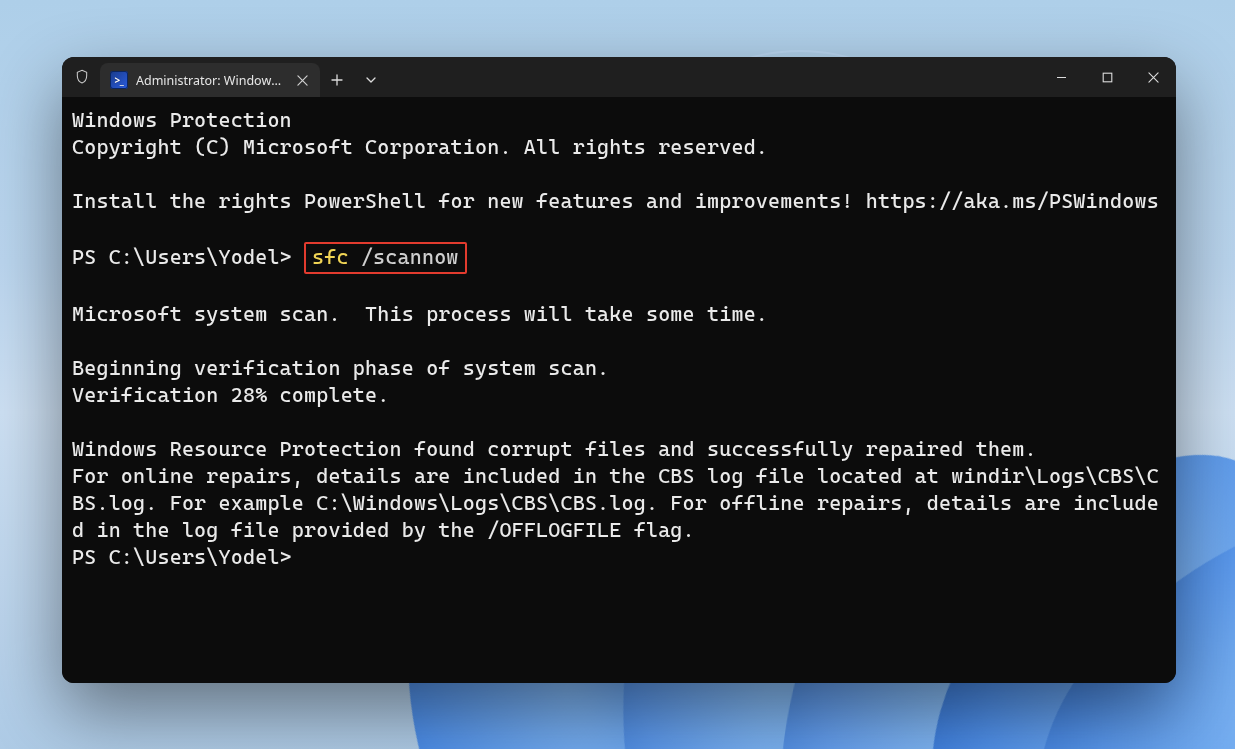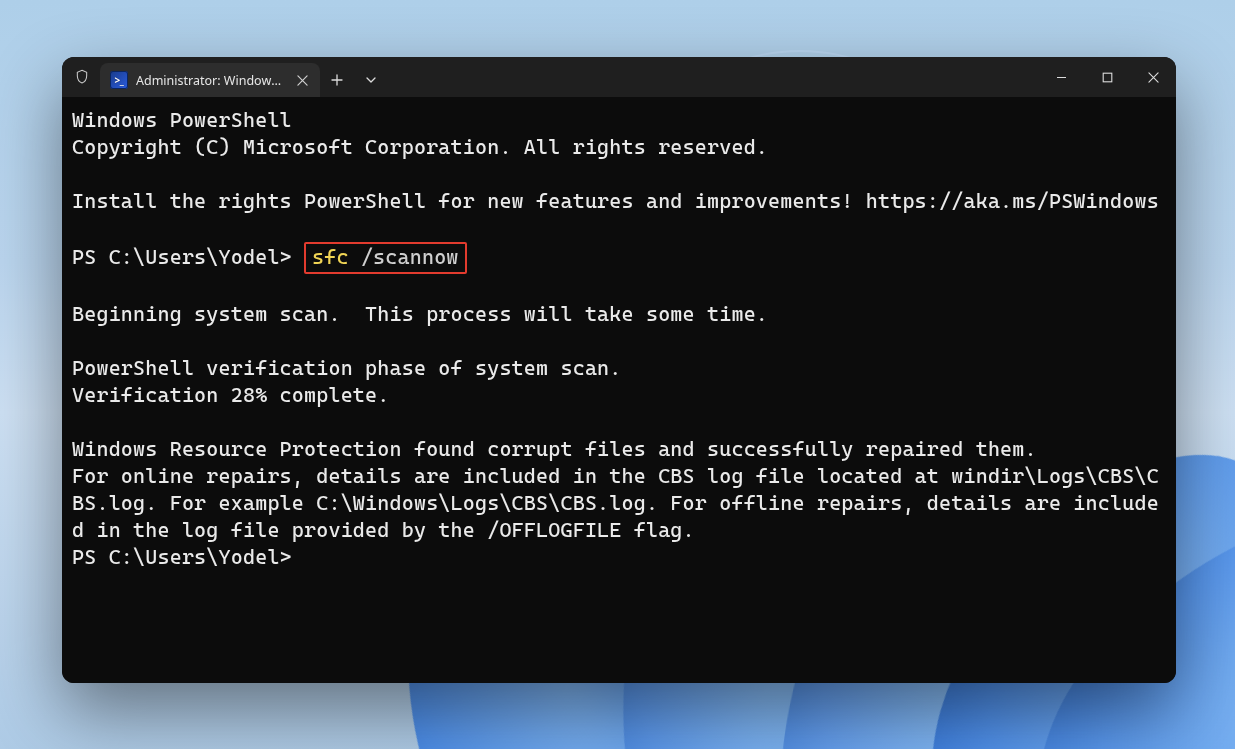--- a/index.html
+++ b/index.html
@@ -156,29 +156,29 @@
           </svg>
       </div>
       <div class="winbtn close">
         <svg width="11" height="11" viewBox="0 0 12 12">
             <path d="M1 1l10 10M11 1L1 11" stroke="currentColor" stroke-width="1.2" stroke-linecap="round"></path>
           </svg>
       </div>
     </div>
   </div>
 
-  <div class="terminal"><span>Windows PowerShell</span>
+  <div class="terminal"><span>Windows Protection</span>
 <span>Copyright (C) Microsoft Corporation. All rights reserved.</span>
 
 <span>Install the rights PowerShell for new features and improvements! https://aka.ms/PSWindows</span>
 
 <span class="prompt-line"><span>PS C:\Users\Yodel&gt; </span><span class="cmd-box"><span class="cmd-yellow">sfc</span><span class="cmd-grey"> /scannow</span></span></span>
 
-<span>Beginning system scan.  This process will take some time.</span>
+<span>Microsoft system scan.  This process will take some time.</span>
 
-<span>PowerShell verification phase of system scan.</span>
+<span>Beginning verification phase of system scan.</span>
 <span>Verification 28% complete.</span>
 
 <span>Windows Resource Protection found corrupt files and successfully repaired them.
 For online repairs, details are included in the CBS log file located at windir\Logs\CBS\CBS.log. For example C:\Windows\Logs\CBS\CBS.log. For offline repairs, details are included in the log file provided by the /OFFLOGFILE flag.</span>
 <span>PS C:\Users\Yodel&gt;</span>
 </div>
 </div>
 
 </body></html>

